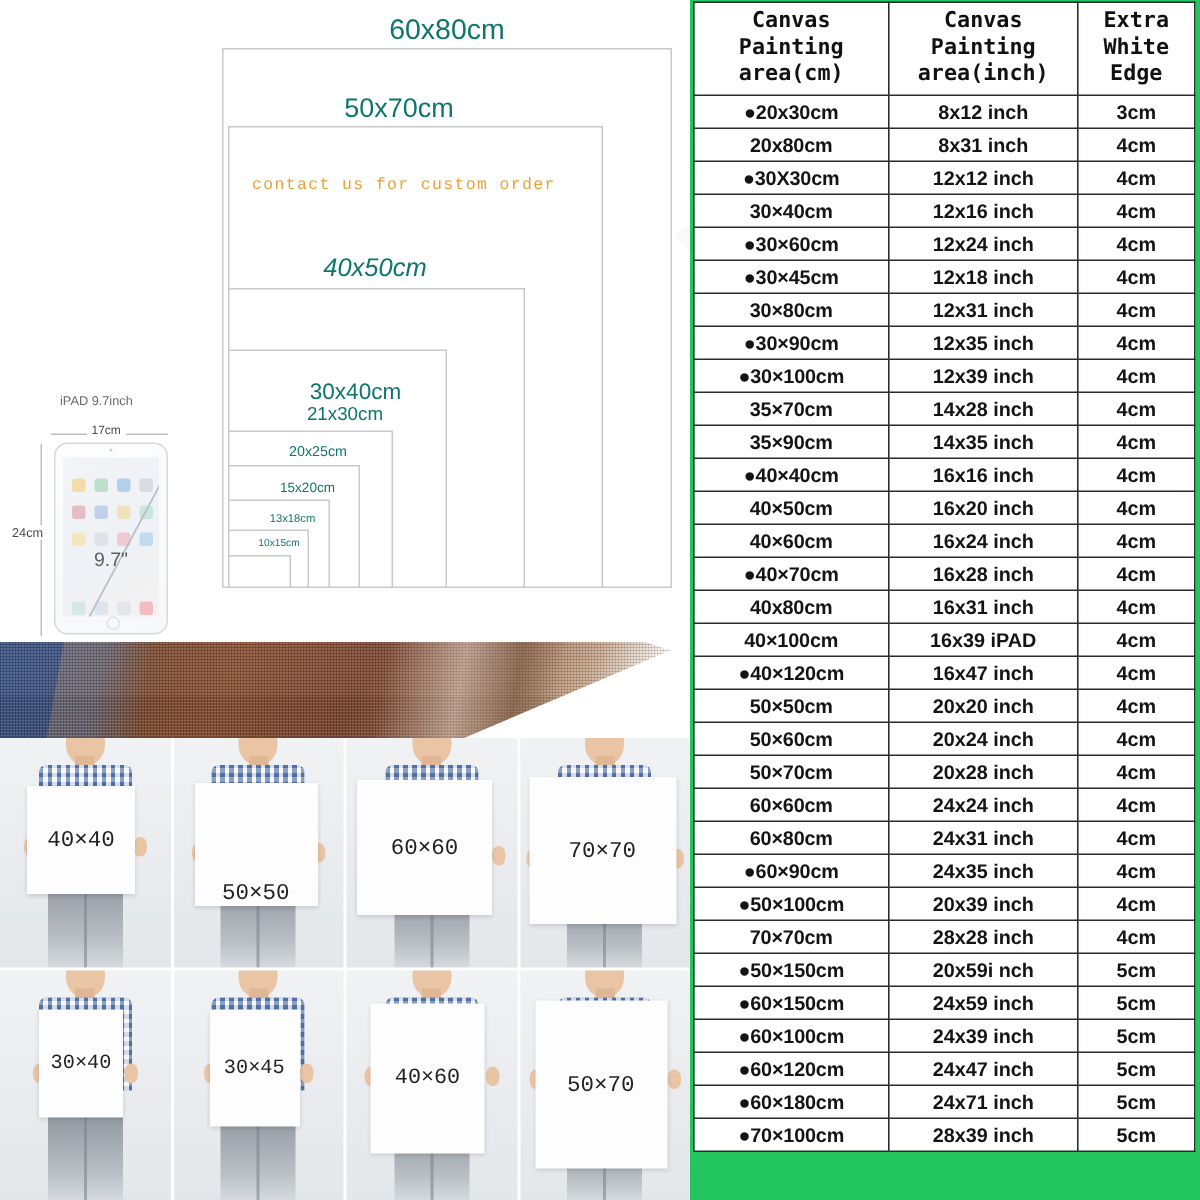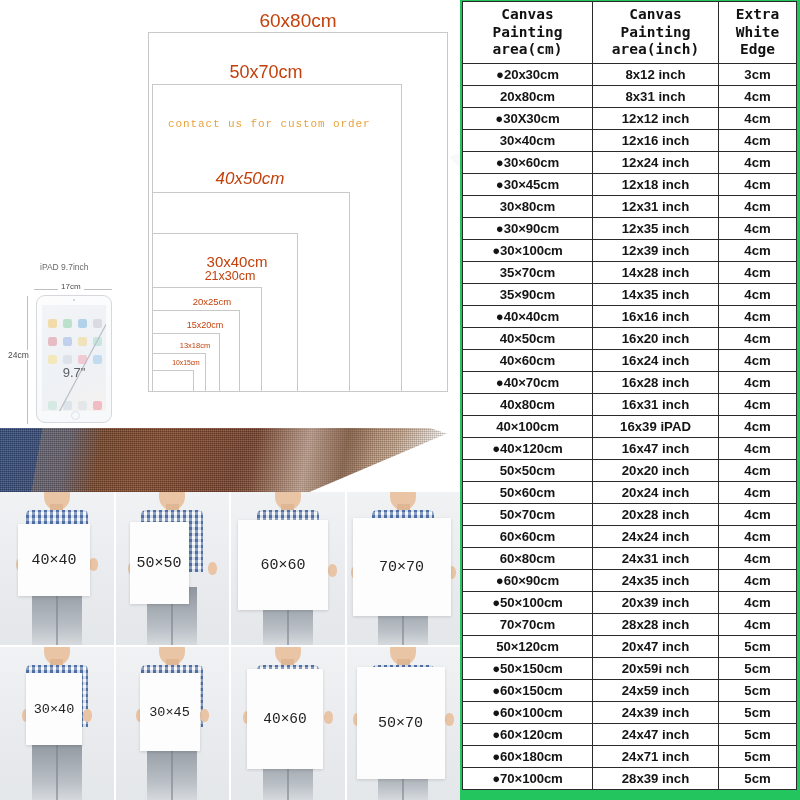--- a/index.html
+++ b/index.html
@@ -34,21 +34,21 @@
     background: #ffffff;
   }
   .size-rect {
     position: absolute;
     background: #ffffff;
     border: 1px solid #c9c9c9;
     box-sizing: border-box;
   }
   .size-label {
     position: absolute;
-    color: #c2410c;
+    color: #0f766e;
     white-space: nowrap;
     font-family: "Liberation Sans", sans-serif;
     font-weight: 400;
     text-align: center;
   }
 
   
   #custom-order-note {
     position: absolute;
     left: 168px;
@@ -442,21 +442,21 @@
 
     <div class="photo-cell">
       <div class="ph-bg"></div>
       <div class="ph-head"></div>
         <div class="ph-neck"></div>
       <div class="ph-shirt"></div>
       <div class="ph-legs" style="height:58px;"></div>
       <div class="ph-leg-split" style="height:58px;"></div>
       <div class="ph-hand" style="left:12px; top:70px;"></div>
       <div class="ph-hand" style="right:12px; top:70px;"></div>
-      <div class="ph-canvas" style="left:14px; top:30px; width:59px; height:82px;">
+      <div class="ph-canvas" style="left:14px; top:30px; width:82px; height:82px;align-items:flex-end;">
         <span class="ph-canvas-label" style="font-size:15px;">50×50</span>
       </div>
     </div>
 
     <div class="photo-cell">
       <div class="ph-bg"></div>
       <div class="ph-head"></div>
         <div class="ph-neck"></div>
       <div class="ph-shirt"></div>
       <div class="ph-legs" style="height:52px;"></div>
@@ -682,25 +682,20 @@
           <td class="cm-cell">●50×100cm</td>
           <td>20x39 inch</td>
           <td>4cm</td>
         </tr>
         <tr>
           <td class="cm-cell">70×70cm</td>
           <td>28x28 inch</td>
           <td>4cm</td>
         </tr>
         <tr class="row-cream">
-          <td class="cm-cell">50×120cm</td>
-          <td>20x47 inch</td>
-          <td>5cm</td>
-        </tr>
-        <tr class="row-cream">
           <td class="cm-cell">●50×150cm</td>
           <td>20x59i nch</td>
           <td>5cm</td>
         </tr>
         <tr class="row-cream">
           <td class="cm-cell">●60×150cm</td>
           <td>24x59 inch</td>
           <td>5cm</td>
         </tr>
         <tr class="row-cream">

